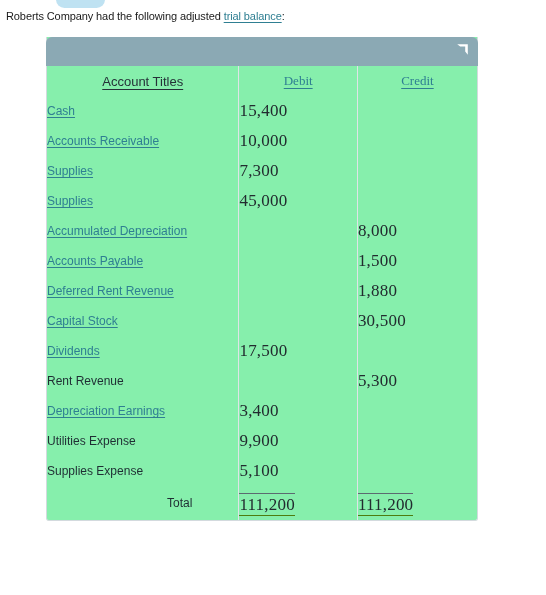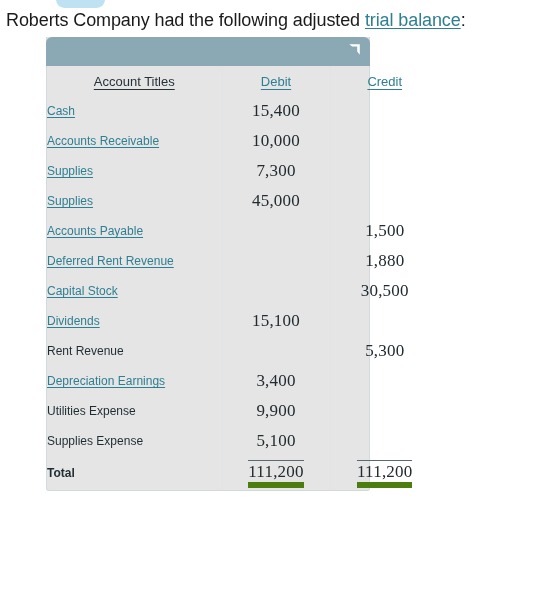--- a/index.html
+++ b/index.html
@@ -23,39 +23,39 @@
     width: 49px;
     height: 17px;
     background: #bfe2f2;
     border-radius: 9px;
   }
 
   .intro {
     position: absolute;
     left: 6px;
     top: 10px;
-    font-size: 18px;
+    font-size: 11px;
     color: #1a1a1a;
     white-space: nowrap;
     letter-spacing: -0.1px;
   }
   .intro .lnk {
     color: #2f7f92;
     text-decoration: underline;
     text-underline-offset: 2px;
   }
 
   
   .tb-card {
     position: absolute;
     left: 46px;
     top: 37px;
-    width: 324px;
+    width: 432px;
     box-sizing: border-box;
-    background: #e5e5e5;
+    background: #86efac;
     border: 1px solid #d3dade;
     border-top: none;
     border-radius: 0 0 3px 3px;
   }
 
   .tb-titlebar {
     position: relative;
     height: 29px;
     background: #8ba9b4;
     border-radius: 6px 6px 0 0;
@@ -79,20 +79,21 @@
   table.tb col.c-credit { width: 109px; }
 
   table.tb th, table.tb td {
     padding: 0;
     height: 30px;
     vertical-align: middle;
     font-weight: normal;
   }
   .col-sep {
     border-left: 1px solid #dfe4e7;
+    font-family: Liberation Serif, serif;
   }
 
   
   .hdr-title {
     text-align: center;
     font-size: 13px;
     font-weight: bold;
     color: #253238;
     height: 32px;
   }
@@ -115,42 +116,41 @@
     white-space: nowrap;
   }
   .acct.link {
     color: #2f7f92;
   }
   .acct.link span {
     text-decoration: underline;
     text-underline-offset: 2px;
   }
   .acct.total-label {
-    text-align: left;
+    text-align: right;
     padding-left: 0;
     padding-right: 46px;
     color: #1f2d33;
-    font-weight: bold;
   }
 
   
   .num {
-    text-align: center;
+    text-align: left;
     padding-right: 8px;
     font-family: "Liberation Serif", serif;
     font-size: 17px;
     color: #222b2f;
     letter-spacing: 0.2px;
   }
 
   
   tr.total-row td.num .tot-wrap {
     display: inline-block;
     border-top: 1px solid #5b6a70;
-    border-bottom: 6px solid #4d7c0f;
+    border-bottom: 1px solid #4d7c0f;
     padding-top: 1px;
     margin-top: 2px;
   }
   tr.total-row td { height: 34px; }
 </style>
 </head>
 <body>
 
 <div class="top-pill"></div>
 
@@ -193,37 +193,42 @@
         <td class="acct link"><span>Supplies</span></td>
         <td class="num col-sep">7,300</td>
         <td class="num col-sep"></td>
       </tr>
       <tr>
         <td class="acct link"><span>Supplies</span></td>
         <td class="num col-sep">45,000</td>
         <td class="num col-sep"></td>
       </tr>
       <tr>
+        <td class="acct link"><span>Accumulated Depreciation</span></td>
+        <td class="num col-sep"></td>
+        <td class="num col-sep">8,000</td>
+      </tr>
+      <tr>
         <td class="acct link"><span>Accounts Payable</span></td>
         <td class="num col-sep"></td>
         <td class="num col-sep">1,500</td>
       </tr>
       <tr>
         <td class="acct link"><span>Deferred Rent Revenue</span></td>
         <td class="num col-sep"></td>
         <td class="num col-sep">1,880</td>
       </tr>
       <tr>
         <td class="acct link"><span>Capital Stock</span></td>
         <td class="num col-sep"></td>
         <td class="num col-sep">30,500</td>
       </tr>
       <tr>
         <td class="acct link"><span>Dividends</span></td>
-        <td class="num col-sep">15,100</td>
+        <td class="num col-sep">17,500</td>
         <td class="num col-sep"></td>
       </tr>
       <tr>
         <td class="acct"><span>Rent Revenue</span></td>
         <td class="num col-sep"></td>
         <td class="num col-sep">5,300</td>
       </tr>
       <tr>
         <td class="acct link"><span>Depreciation Earnings</span></td>
         <td class="num col-sep">3,400</td>

